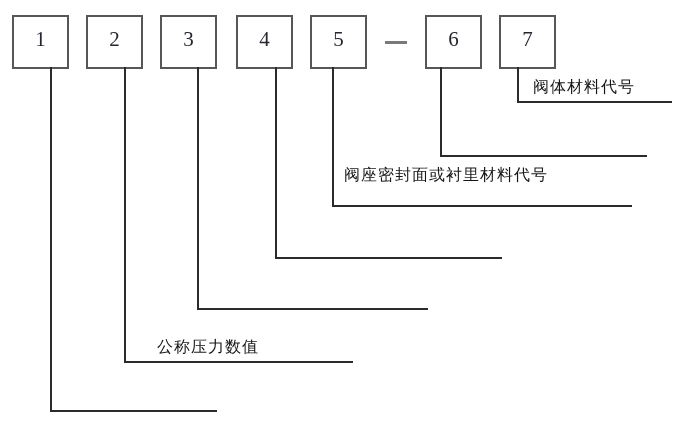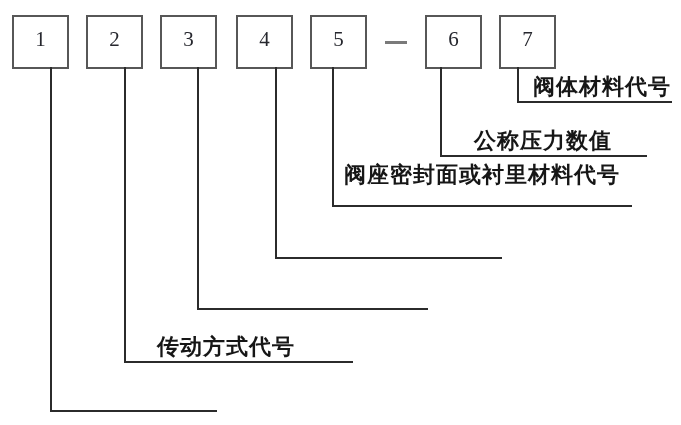--- a/index.html
+++ b/index.html
@@ -46,22 +46,22 @@
     width: 2px;
     background: var(--line);
   }
   .hline {
     position: absolute;
     height: 2px;
     background: var(--line);
   }
   .lbl {
     position: absolute;
-    font-weight: bold;
-    font-size: 22px;
+    font-weight: normal;
+    font-size: 16px;
     letter-spacing: 1px;
     color: var(--text);
     white-space: nowrap;
     line-height: 26px;
   }
   .dash {
     position: absolute;
     left: 385px;
     top: 41px;
     width: 22px;
@@ -109,18 +109,17 @@
   <div class="vline" style="left:517px;top:67px;height:36px"></div>
 
   <div class="hline" style="left:50px;top:410px;width:167px"></div>
   <div class="hline" style="left:124px;top:361px;width:229px"></div>
   <div class="hline" style="left:197px;top:308px;width:231px"></div>
   <div class="hline" style="left:275px;top:257px;width:227px"></div>
   <div class="hline" style="left:332px;top:205px;width:300px"></div>
   <div class="hline" style="left:440px;top:155px;width:207px"></div>
   <div class="hline" style="left:517px;top:101px;width:155px"></div>
 
-  <div class="lbl" style="left:157px;top:334px">传动方式代号</div>
+  <div class="lbl" style="left:157px;top:334px">公称压力数值</div>
   <div class="lbl" style="left:344px;top:162px">阀座密封面或衬里材料代号</div>
-  <div class="lbl" style="left:474px;top:128px">公称压力数值</div>
   <div class="lbl" style="left:533px;top:74px">阀体材料代号</div>
 
 </div>
 
 </body></html>

